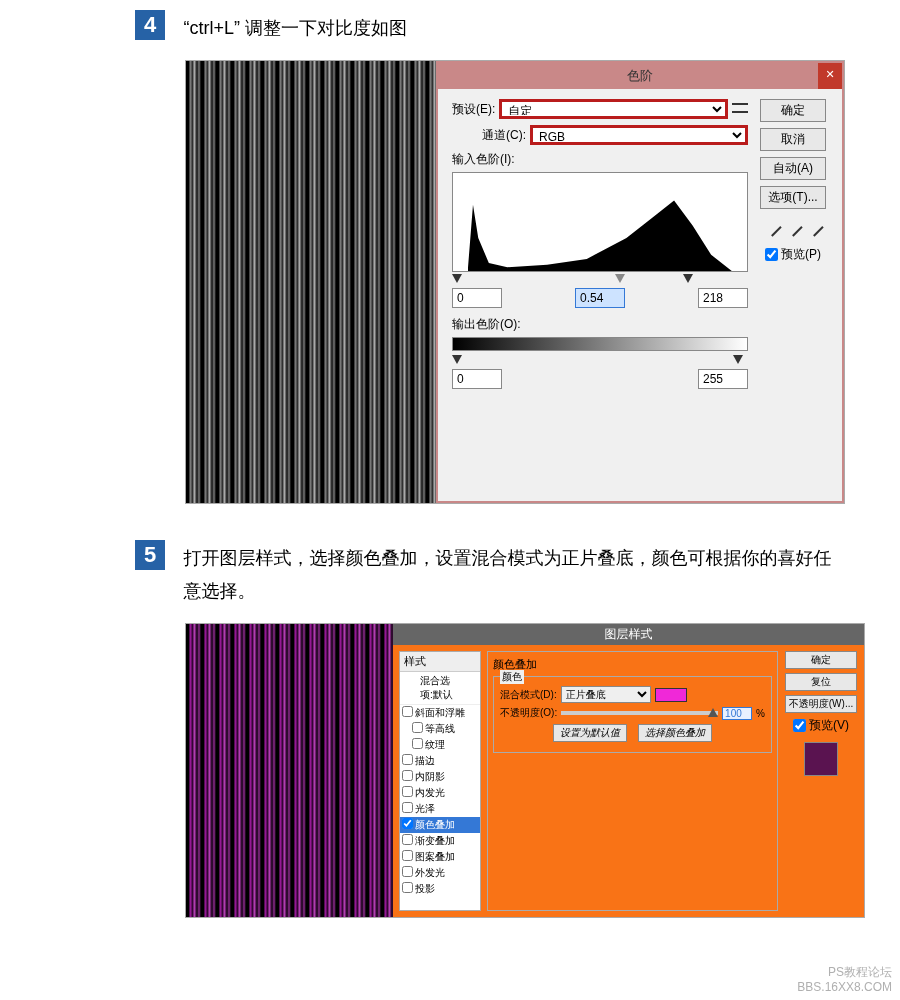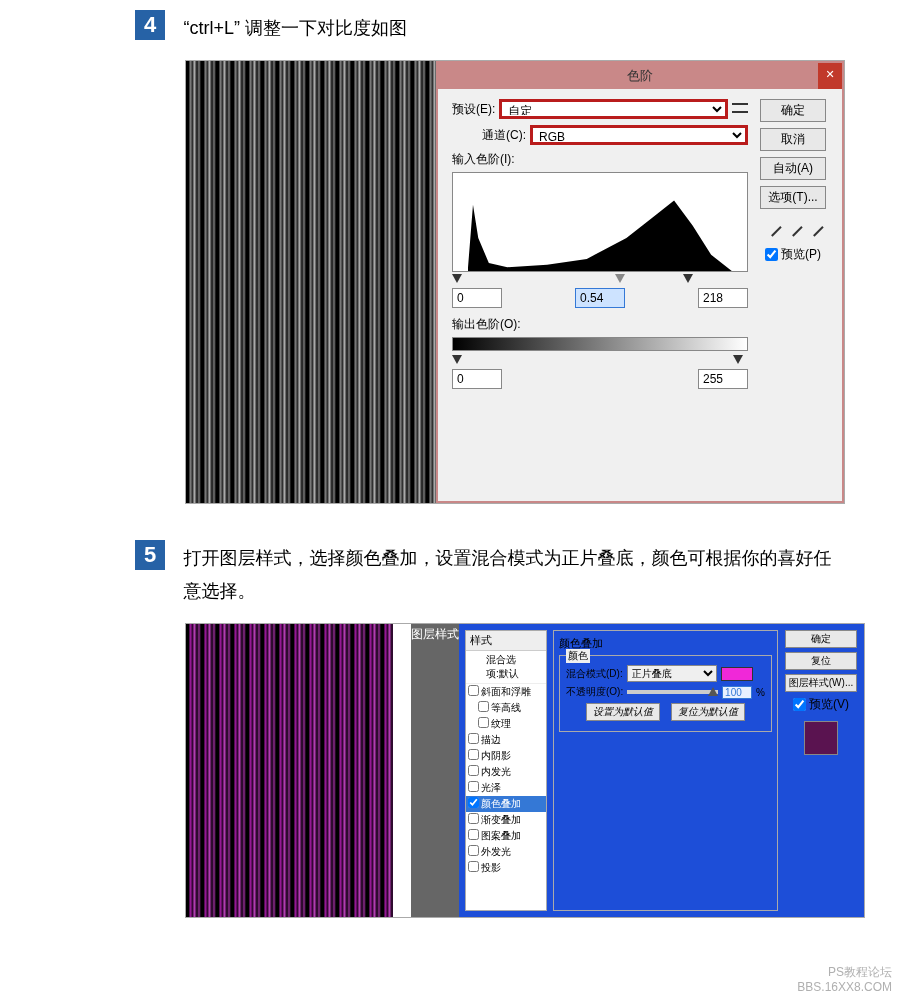--- a/index.html
+++ b/index.html
@@ -37,21 +37,21 @@
 .eye { width: 13px; height: 13px; border-bottom: 2px solid #333; transform: rotate(-45deg); }
 .chk { display: flex; align-items: center; gap: 3px; font-size: 12px; }
 .chk input { width: 13px; height: 13px; }
 .menu-ic { width: 16px; height: 12px; display: inline-block; }
 .menu-ic::before { content:''; display:block; border-top: 2px solid #333; border-bottom: 2px solid #333; height: 6px; }
 
 
 .shot5 { width: 680px; height: 295px; display: flex; }
 .preview-m { width: 207px; height: 100%; background: #000; overflow: hidden; position: relative; }
 .stripes-m { position: absolute; inset: 0; background: repeating-linear-gradient(90deg,#000 0,#000 3px,#c020c0 4px,#200020 7px,#e850e8 8px,#100010 11px,#a030a0 13px,#000 15px); opacity: 0.9; }
-.ls { flex: 1; background: #1d4ed8; font-size: 11px; display: flex; flex-direction: row; margin-left: 18px; }
+.ls { flex: 1; background: #f97316; font-size: 11px; display: flex; flex-direction: column; }
 .ls-top { background: #666; color: #fff; font-size: 12px; text-align: center; padding: 2px 0; position: relative; }
 .ls-body { flex:1; display: flex; padding: 6px; gap: 6px; }
 .ls-styles { width: 82px; border: 1px solid #aaa; background: #fff; }
 .ls-styles .hd { background: #eee; border-bottom: 1px solid #ccc; padding: 2px 4px; font-size: 11px; }
 .ls-styles .sub { padding: 2px 20px; font-size: 10px; border-bottom: 1px solid #eee; }
 .ls-styles label { display: flex; align-items: flex-start; gap: 2px; padding: 1px 2px; font-size: 10px; }
 .ls-styles label input { width: 11px; height: 11px; }
 .ls-styles label.sel-row { background: #3478d6; color: #fff; }
 .ls-middle { flex: 1; border: 1px solid #aaa; padding: 5px; }
 .fieldset { border: 1px solid #aaa; padding: 6px 6px 10px 6px; margin-bottom: 6px; font-size: 11px; position: relative; }
@@ -221,28 +221,28 @@
               <div class="swatch"></div>
             </div>
             <div class="frow">
               <span>不透明度(O):</span>
               <div class="opacity-bar"></div>
               <input class="mini-num" value="100" style="">
               <span>%</span>
             </div>
             <div class="fbtns">
               <div class="fbtn">设置为默认值</div>
-              <div class="fbtn">复位为默认值</div>
+              <div class="fbtn">选择颜色叠加</div>
             </div>
           </div>
         </div>
         <div class="ls-right">
           <div class="rbtn">确定</div>
           <div class="rbtn">复位</div>
-          <div class="rbtn">图层样式(W)...</div>
+          <div class="rbtn">不透明度(W)...</div>
           <label class="chk">
               <input type="checkbox" checked="" style="">
               <span>预览(V)</span>
             </label>
           <div class="colorprev"></div>
         </div>
       </div>
     </div>
   </div>
 </div>

